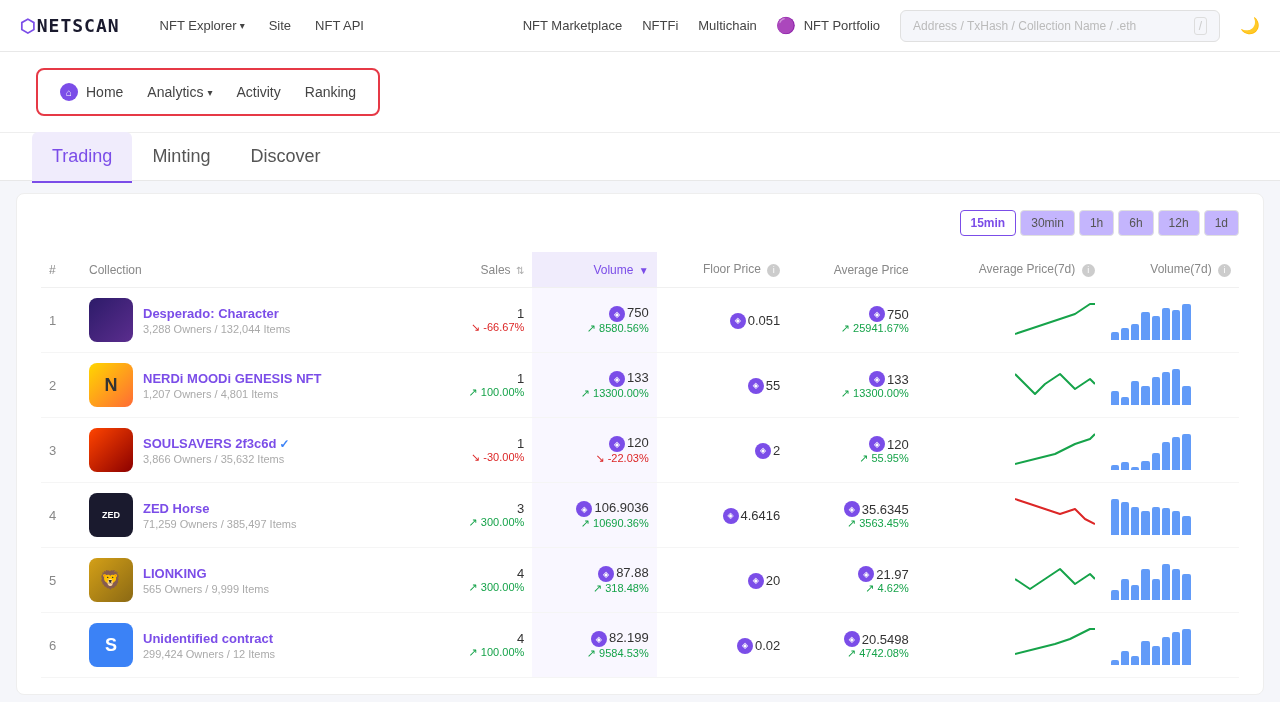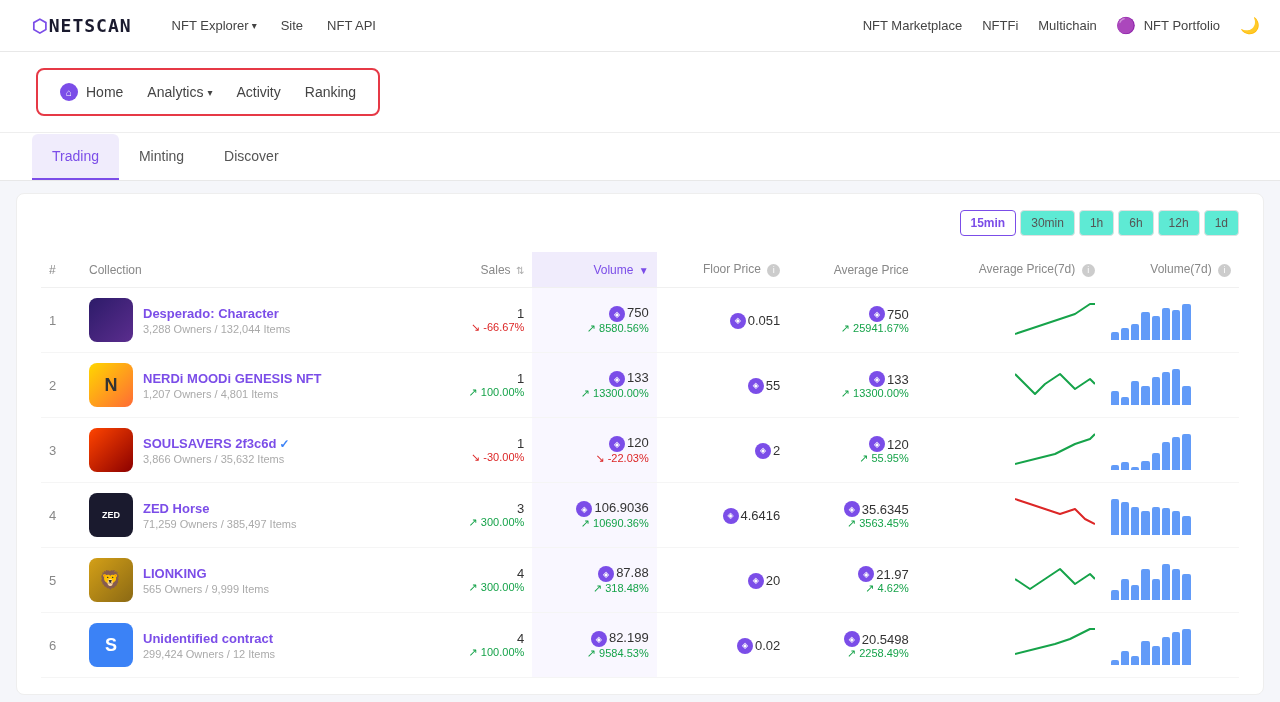--- a/index.html
+++ b/index.html
@@ -14,21 +14,20 @@
       align-items: center;
       height: 52px;
       gap: 24px;
     }
     .logo {
       font-size: 18px;
       font-weight: 900;
       color: #1a1a2e;
       letter-spacing: 1px;
       margin-right: 16px;
-      margin-left: 12px;
     }
     .logo span.net { color: #1a1a2e; }
     .top-nav-item {
       color: #444;
       font-size: 13px;
       cursor: pointer;
       display: flex;
       align-items: center;
       gap: 3px;
       padding: 4px 0;
@@ -84,21 +83,21 @@
       background: #fff;
       padding: 0 32px;
       border-bottom: 1px solid #e8e8e8;
       display: flex;
       align-items: center;
       gap: 0;
       height: 48px;
     }
     .tab {
       padding: 14px 20px;
-      font-size: 14px;
+      font-size: 18px;
       cursor: pointer;
       color: #555;
       border-bottom: 2px solid transparent;
       margin-bottom: -1px;
     }
     .tab.active {
       color: #7b4de8;
       background: #f0ecfc;
       border-radius: 6px 6px 0 0;
       border-bottom: 2px solid #7b4de8;
@@ -115,21 +114,21 @@
     .time-filters {
       display: flex;
       justify-content: flex-end;
       gap: 4px;
       margin-bottom: 16px;
     }
     .time-btn {
       padding: 5px 10px;
       border: 1px solid #e0e0e0;
       border-radius: 4px;
-      background: #5eead4;
+      background: #c4b5fd;
       cursor: pointer;
       font-size: 12px;
       color: #555;
     }
     .time-btn.active {
       background: #fff;
       border-color: #7b4de8;
       color: #7b4de8;
       font-weight: 600;
     }
@@ -216,20 +215,24 @@
       <span>NFTFi</span>
     </div>
     <div class="top-nav-item">
       <span>Multichain</span>
     </div>
     <div class="top-nav-item">
       <span style="font-size:16px; margin-right:4px;">🟣</span>
       <span>NFT Portfolio</span>
     </div>
 
+    <div class="search-bar">
+      <span style="color:#bbb; font-size:12px;">Address / TxHash / Collection Name / .eth</span>
+      <span style="color:#ccc; font-size:12px; border:1px solid #ddd; padding:1px 4px; border-radius:3px;">/</span>
+    </div>
 
     <span class="night-toggle">🌙</span>
   </div>
 </nav>
 
 <div style="display:flex; align-items:center; padding: 8px 16px; background:#fff; border-bottom:1px solid #eee;">
   <div class="sub-nav">
     <div class="sub-nav-item">
       <span class="home-icon">⌂</span>
       <span>Home</span>
@@ -499,21 +502,21 @@
       <div>4</div>
       <div class="val-up">↗ 100.00%</div>
     </td>
     <td class="right" style="background:#f9f7ff;">
       <div><span class="eth-icon">◈</span>82.199</div>
       <div class="val-up">↗ 9584.53%</div>
     </td>
     <td class="right"><span style="display:inline-flex;align-items:center;"><span class="eth-icon">◈</span>0.02</span></td>
     <td class="right">
       <div><span style="display:inline-flex;align-items:center;"><span class="eth-icon">◈</span>20.5498</span></div>
-      <div class="val-up">↗ 2258.49%</div>
+      <div class="val-up">↗ 4742.08%</div>
     </td>
     <td class="right"><svg width="80" height="40" viewBox="0 0 80 40" class="mini-chart">
     <polyline points="0,30 20,25 40,20 55,15 65,10 75,5 80,5" fill="none" stroke="#16a34a" stroke-width="2" stroke-linejoin="round"></polyline>
   </svg></td>
     <td class="right">
             <div class="mini-bars" style="display:flex;align-items:flex-end;gap:2px;height:40px;width:80px;">
               <div class="bar" style="height:4.7368421052631575px; flex:1; background:#3b82f6; border-radius:2px 2px 0 0; opacity:0.8;"></div>
               <div class="bar" style="height:14.210526315789474px; flex:1; background:#3b82f6; border-radius:2px 2px 0 0; opacity:0.8;"></div>
               <div class="bar" style="height:9.473684210526315px; flex:1; background:#3b82f6; border-radius:2px 2px 0 0; opacity:0.8;"></div>
               <div class="bar" style="height:23.68421052631579px; flex:1; background:#3b82f6; border-radius:2px 2px 0 0; opacity:0.8;"></div>

